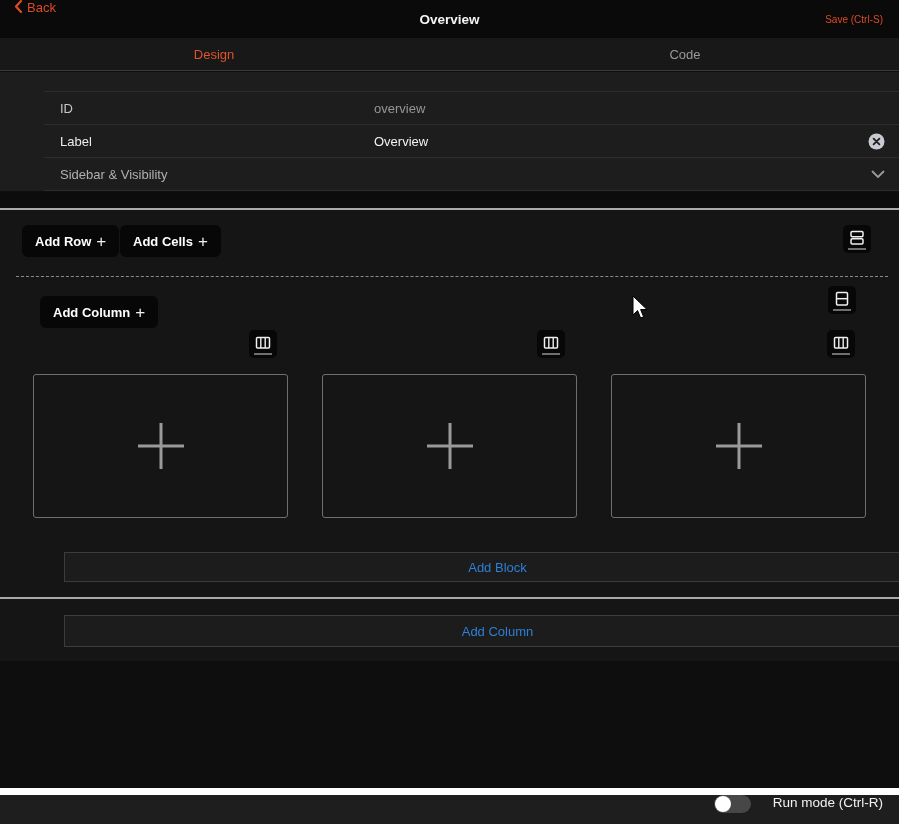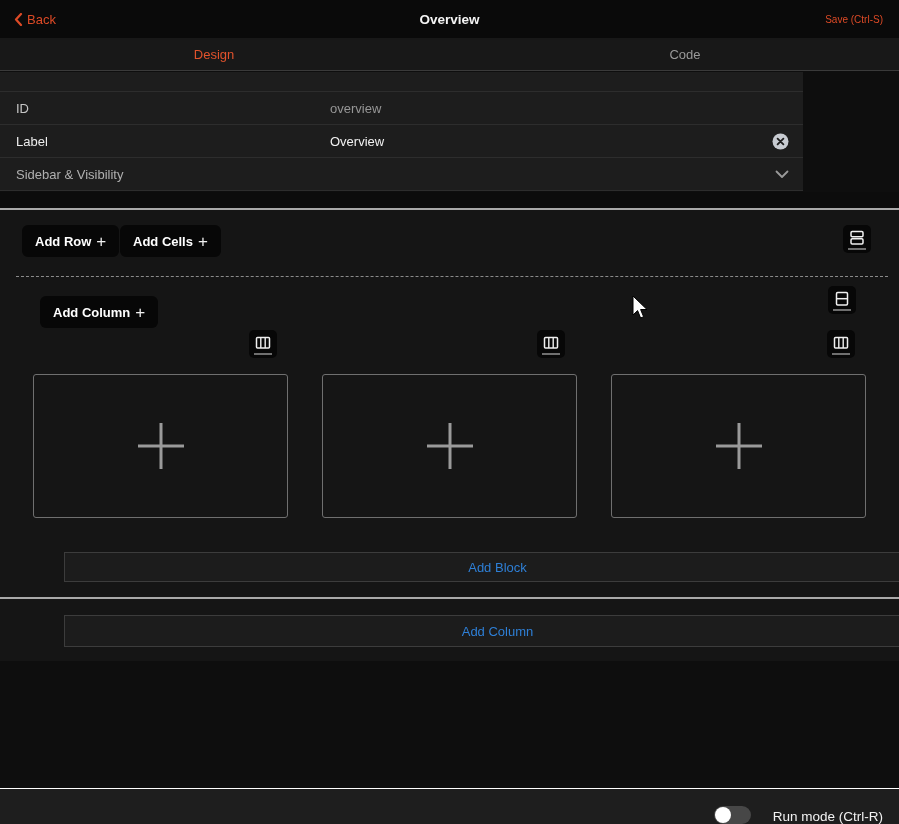--- a/index.html
+++ b/index.html
@@ -11,21 +11,21 @@
     font-size:13px;
   }
 
   
   .topbar {
     position:absolute; left:0; top:0; width:899px; height:38px;
     background:#0a0a0a; display:flex; align-items:center;
   }
   .back-btn {
     position:absolute; left:14px; top:0; height:38px;
-    display:flex; align-items:center; gap:4px;
+    display:flex; gap:4px;
     color:#dd4a26; font-size:13px; cursor:pointer;
   }
   .back-btn svg { display:block; }
   .title {
     position:absolute; left:0; width:100%; text-align:center;
     color:#f5f5f5; font-weight:bold; font-size:13.5px;
   }
   .save-btn {
     position:absolute; right:16px; top:0; height:38px;
     display:flex; align-items:center;
@@ -37,21 +37,21 @@
     position:absolute; left:0; top:38px; width:899px; height:33px;
     background:#181818; border-bottom:1px solid #3a3a3a;
     display:flex;
     gap:43px;
   }
   .tab { flex:1; display:flex; align-items:center; justify-content:center; font-size:13px; cursor:pointer; }
   .tab.active { color:#e0522c; }
   .tab.inactive { color:#9a9a9a; }
 
   
-  .form-panel { position:absolute; left:0; top:72px; width:803px; background:#1d1d1d; }
+  .form-panel { position:absolute; left:0; top:72px; width:899px; background:#1d1d1d;padding-left:44px; }
   .form-spacer { height:20px; border-bottom:1px solid #2d2d2d; }
   .form-row { position:relative; height:33px; border-bottom:1px solid #2d2d2d; display:flex; align-items:center; }
   .form-row .flabel { position:absolute; left:16px; }
   .form-row .fvalue { position:absolute; left:330px; }
   .row-id .flabel { color:#c6c6c6; }
   .row-id .fvalue { color:#969696; }
   .row-label .flabel { color:#ededed; }
   .row-label .fvalue { color:#f2f2f2; }
   .row-sidebar .flabel { color:#b0b0b0; }
   .clear-btn { position:absolute; right:14px; top:8px; width:17px; height:17px; cursor:pointer; }
@@ -96,22 +96,22 @@
     background:#1c1c1c; border:1px solid #3c3c3c;
     display:flex; align-items:center; justify-content:center;
     color:#2e7fd6; font-size:13px; cursor:pointer;margin-left:44px;
   }
   .add-block-bar { top:552px; }
   .add-masonry-bar { top:615px; height:32px; }
 
   
   .footer {
     position:absolute; left:0; top:788px; width:899px; height:36px;
-    background:#1e1e1e; border-top:1px solid #ffffff;
-    display:flex; align-items:flex-end; justify-content:flex-end; gap:22px;
+    background:#1e1e1e; border-top:7px solid #ffffff;
+    display:flex; align-items:flex-start; justify-content:flex-end; gap:22px;
     padding-right:16px;
   }
   .toggle { position:relative; width:37px; height:18px; border-radius:9px; background:#474747; cursor:pointer; }
   .toggle .knob { position:absolute; left:1px; top:1px; width:16px; height:16px; border-radius:50%; background:#ffffff; }
   .footer .run-label { color:#f2f2f2; font-size:13.5px; }
 
   .cursor { position:absolute; left:631px; top:295px; pointer-events:none; }
 </style>
 </head>
 <body>

